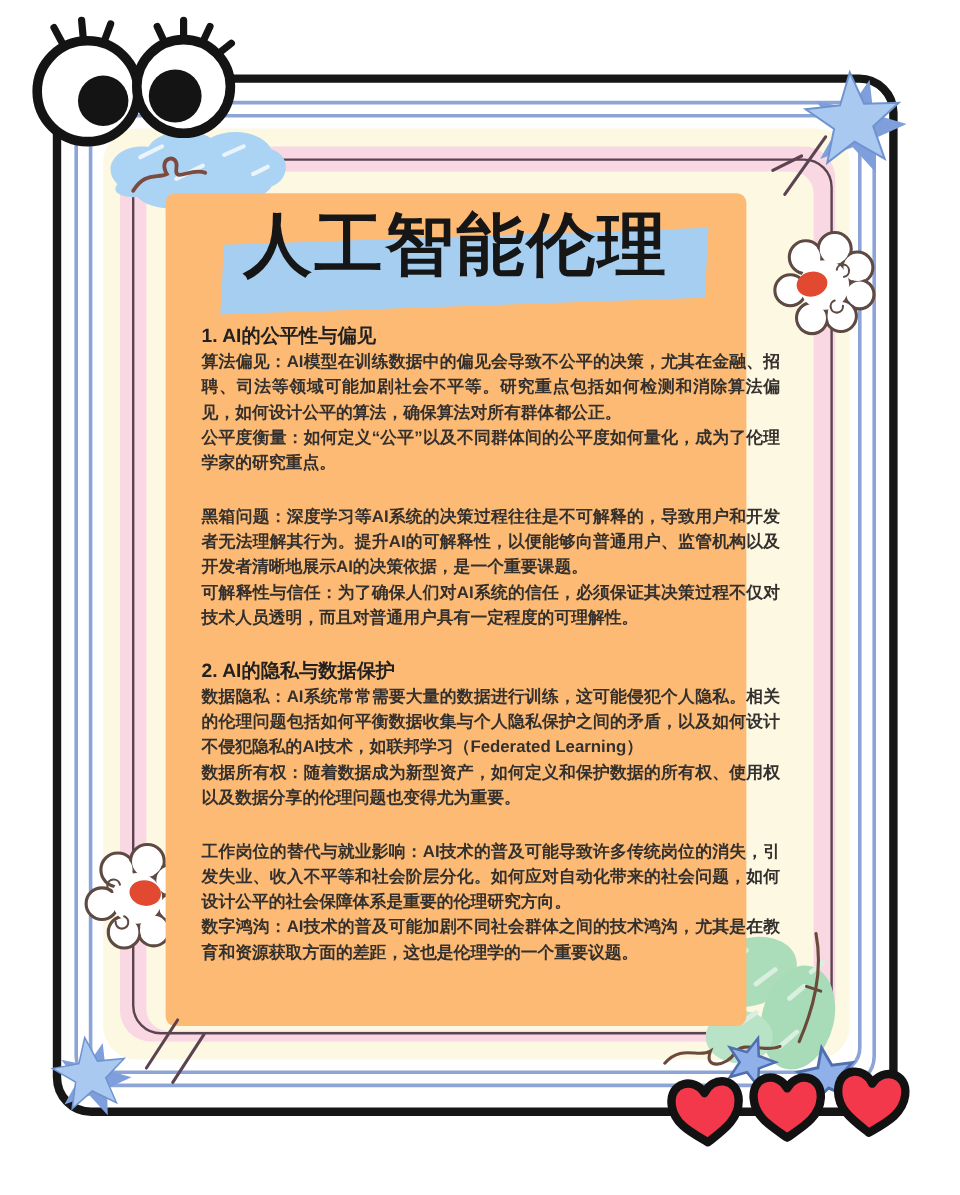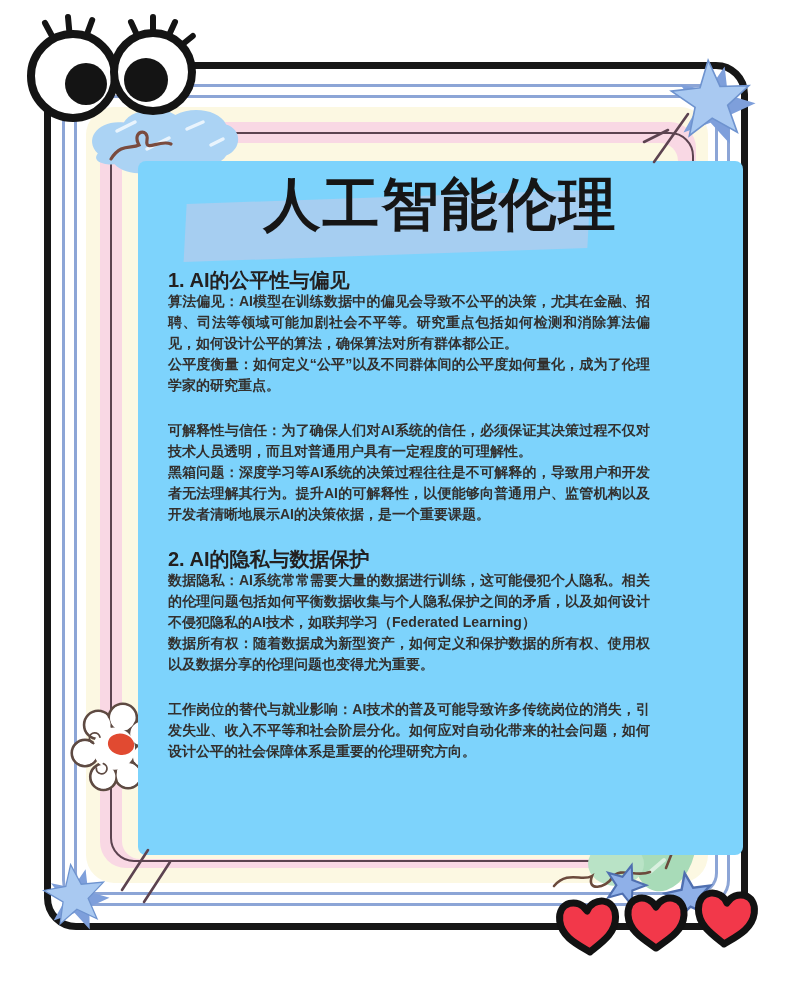--- a/index.html
+++ b/index.html
@@ -18,30 +18,30 @@
   .cream-outer { left:86px; top:107px; width:622px; height:776px; background:#FCF8E2;
                  border-radius:28px; z-index:2; }
   .pink-band   { left:100px; top:122px; width:596px; height:746px; background:#F9D8E4;
                  border-radius:26px; z-index:3; }
   .dark-line   { left:110px; top:132px; width:584px; height:730px; border:2.5px solid #5C4350;
                  border-radius:24px; z-index:4; }
   .cream-inner { left:122px; top:143px; width:556px; height:716px; background:#FCF8E2;
                  border-radius:18px; z-index:5; }
 
   
-  .card { left:138px; top:161px; width:605px; height:694px; background:#7dd3fc;
+  .card { left:138px; top:161px; width:484px; height:694px; background:#fdba74;
           border-radius:8px; z-index:7; }
   .title-wrap { position:absolute; left:0; top:6px; width:100%; text-align:center; z-index:2; }
   .title-highlight { position:absolute; left:47px; top:36px; width:404px; height:58px;
           background:#A6CEF1; transform:rotate(-2deg) skewX(-5deg); z-index:1; }
   .title-text { position:relative; font-size:57px; font-weight:900; color:#161616;
           letter-spacing:2px; line-height:1.3; z-index:2; }
   .body-text { position:absolute; left:30px; top:109px; width:482px; color:#33302E; z-index:2; }
   .section { margin-bottom:24px; }
-  .section h2 { font-size:20px; font-weight:800; color:#232020; line-height:21px; }
+  .section h2 { font-size:16px; font-weight:800; color:#232020; line-height:21px; }
   .section p  { font-size:14px; font-weight:600; line-height:21px; text-align:justify; }
 
   
   .deco { z-index:6; }
   .deco-hi { z-index:8; }
   .deco-star { z-index:9; }
   .deco-hearts { z-index:10; }
   .deco-eyes { z-index:11; }
   svg { display:block; overflow:visible; }
 </style>
@@ -127,30 +127,31 @@
     <div class="title-wrap">
       <div class="title-text">人工智能伦理</div>
     </div>
     <div class="body-text">
       <div class="section">
         <h2>1. AI的公平性与偏见</h2>
         <p>算法偏见：AI模型在训练数据中的偏见会导致不公平的决策，尤其在金融、招聘、司法等领域可能加剧社会不平等。研究重点包括如何检测和消除算法偏见，如何设计公平的算法，确保算法对所有群体都公正。</p>
         <p>公平度衡量：如何定义“公平”以及不同群体间的公平度如何量化，成为了伦理学家的研究重点。</p>
       </div>
       <div class="section">
+        <p>黑箱问题：深度学习等AI系统的决策过程往往是不可解释的，导致用户和开发者无法理解其行为。提升AI的可解释性，以便能够向普通用户、监管机构以及开发者清晰地展示AI的决策依据，是一个重要课题。</p>
         <p>可解释性与信任：为了确保人们对AI系统的信任，必须保证其决策过程不仅对技术人员透明，而且对普通用户具有一定程度的可理解性。</p>
-        <p>黑箱问题：深度学习等AI系统的决策过程往往是不可解释的，导致用户和开发者无法理解其行为。提升AI的可解释性，以便能够向普通用户、监管机构以及开发者清晰地展示AI的决策依据，是一个重要课题。</p>
       </div>
       <div class="section">
         <h2>2. AI的隐私与数据保护</h2>
         <p>数据隐私：AI系统常常需要大量的数据进行训练，这可能侵犯个人隐私。相关的伦理问题包括如何平衡数据收集与个人隐私保护之间的矛盾，以及如何设计不侵犯隐私的AI技术，如联邦学习（Federated Learning）</p>
         <p>数据所有权：随着数据成为新型资产，如何定义和保护数据的所有权、使用权以及数据分享的伦理问题也变得尤为重要。</p>
       </div>
       <div class="section">
         <p>工作岗位的替代与就业影响：AI技术的普及可能导致许多传统岗位的消失，引发失业、收入不平等和社会阶层分化。如何应对自动化带来的社会问题，如何设计公平的社会保障体系是重要的伦理研究方向。</p>
+        <p>数字鸿沟：AI技术的普及可能加剧不同社会群体之间的技术鸿沟，尤其是在教育和资源获取方面的差距，这也是伦理学的一个重要议题。</p>
       </div>
     </div>
   </div>
 
   <svg class="abs deco-hi" style="left:638px; top:112px;" width="60" height="56" viewBox="0 0 60 56">
     <path d="M50,2 L16,50 M6,30 L30,18" stroke="#5C4350" stroke-width="2.6" stroke-linecap="round" fill="none"></path>
   </svg>
   <svg class="abs deco-hi" style="left:112px; top:846px;" width="62" height="62" viewBox="0 0 62 62">
     <path d="M36,4 L10,44 M58,16 L32,56" stroke="#5C4350" stroke-width="2.6" stroke-linecap="round" fill="none"></path>
   </svg>

